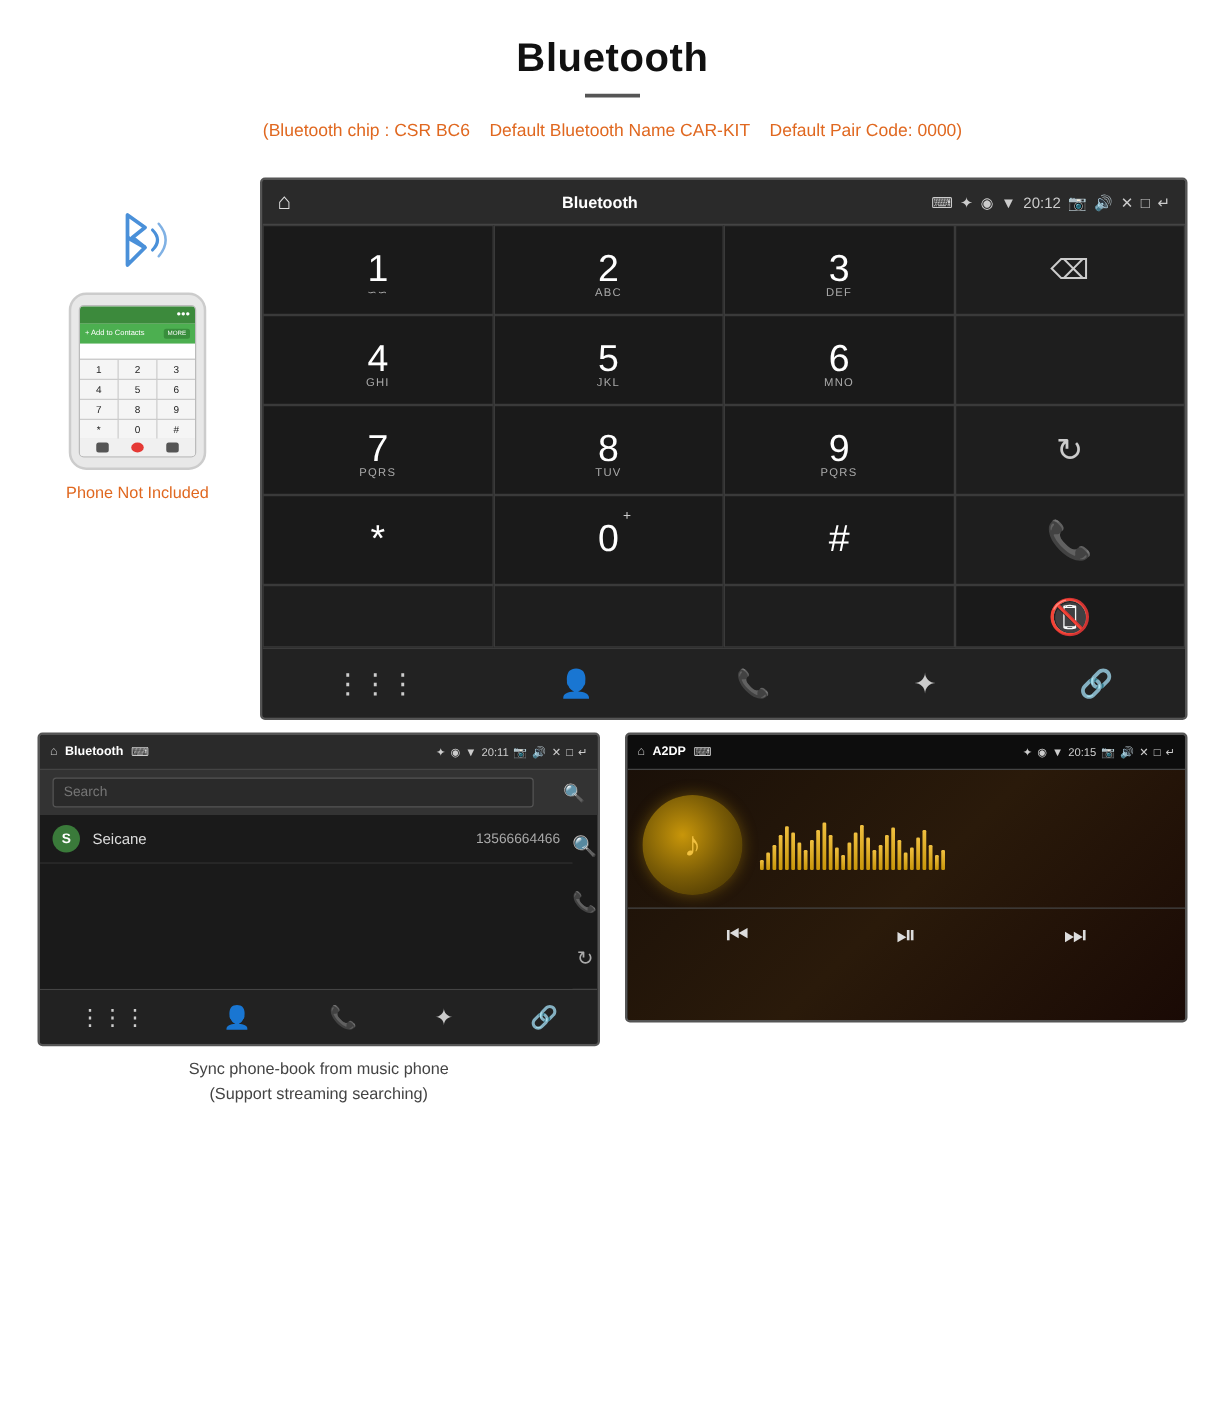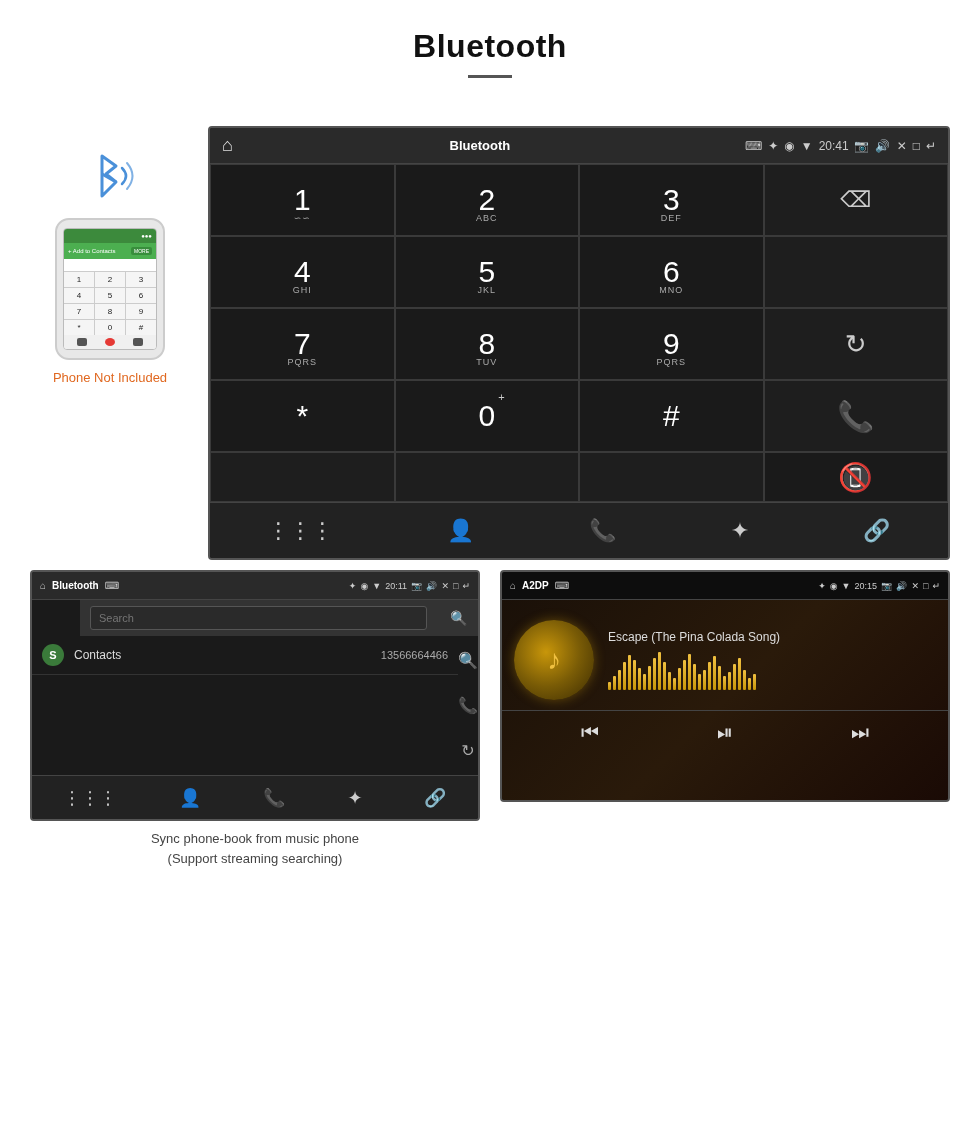--- a/index.html
+++ b/index.html
@@ -264,21 +264,20 @@
       margin-left: 6px;
     }
     .pb-statusbar .pb-usb { margin-left: 6px; }
     .pb-statusbar .pb-right { margin-left: auto; display: flex; gap: 4px; align-items: center; font-size: 9px; }
     .pb-search {
       background: #333;
       padding: 6px 10px;
       display: flex;
       align-items: center;
       gap: 24px;
-      margin-left: 48px;
     }
     .pb-search input {
       background: #2a2a2a;
       border: 1px solid #555;
       border-radius: 3px;
       color: #aaa;
       font-size: 11px;
       padding: 4px 8px;
       flex: 1;
       height: 24px;
@@ -424,20 +423,25 @@
       color: #ddd;
       cursor: pointer;
     }
   </style>
 </head>
 <body>
 
 <div class="page-header">
   <h1>Bluetooth</h1>
   <div class="header-divider"></div>
+  <p class="header-specs">
+    <span>(Bluetooth chip : CSR BC6</span>&nbsp;&nbsp;&nbsp;
+    <span>Default Bluetooth Name CAR-KIT</span>&nbsp;&nbsp;&nbsp;
+    <span>Default Pair Code: 0000)</span>
+  </p>
 </div>
 
 <div class="dial-section">
 
   <div class="phone-graphic">
 
     <div class="bt-signal">
       <svg viewBox="0 0 80 60" xmlns="http://www.w3.org/2000/svg">
 
         <path d="M32 10 L32 50 L46 36 L36 28 L46 20 Z" fill="none" stroke="#4a90d9" stroke-width="3" stroke-linejoin="round"></path>
@@ -488,21 +492,21 @@
     <div class="car-screen">
 
       <div class="cs-statusbar">
         <span class="cs-home-icon">⌂</span>
         <span class="cs-title">Bluetooth</span>
         <div class="cs-right-icons">
           <span>⌨</span>
           <span>✦</span>
           <span>◉</span>
           <span>▼</span>
-          <span>20:41</span>
+          <span>20:12</span>
           <span>📷</span>
           <span>🔊</span>
           <span>✕</span>
           <span>□</span>
           <span>↵</span>
         </div>
       </div>
 
       <div style="display:grid;grid-template-columns:repeat(4,1fr);">
 
@@ -631,21 +635,21 @@
       <div class="pb-search">
         <input type="text" placeholder="Search" style="">
         <span class="pb-search-icon">🔍</span>
       </div>
 
       <div class="pb-inner">
         <div class="pb-main">
 
           <div class="pb-contact-row">
             <div class="pb-contact-letter">S</div>
-            <span class="pb-contact-name">Contacts</span>
+            <span class="pb-contact-name">Seicane</span>
             <span class="pb-contact-number">13566664466</span>
           </div>
 
           <div style="height:100px;background:#1a1a1a;"></div>
         </div>
 
         <div class="pb-right-icons">
           <span class="pb-side-icon">🔍</span>
           <span class="pb-side-icon">📞</span>
           <span class="pb-side-icon">↻</span>
@@ -688,21 +692,20 @@
       </div>
 
       <div class="music-screen">
         <div class="music-main">
 
           <div class="music-album-art">
             <span class="music-note">♪</span>
           </div>
 
           <div class="music-info">
-            <div class="music-song-title">Escape (The Pina Colada Song)</div>
             <div class="music-wave" id="wave-container">
 
             <div class="wave-bar" style="height: 8px;"></div>
                 <div class="wave-bar" style="height: 14px;"></div>
                 <div class="wave-bar" style="height: 20px;"></div>
                 <div class="wave-bar" style="height: 28px;"></div>
                 <div class="wave-bar" style="height: 35px;"></div>
                 <div class="wave-bar" style="height: 30px;"></div>
                 <div class="wave-bar" style="height: 22px;"></div>
                 <div class="wave-bar" style="height: 16px;"></div>

